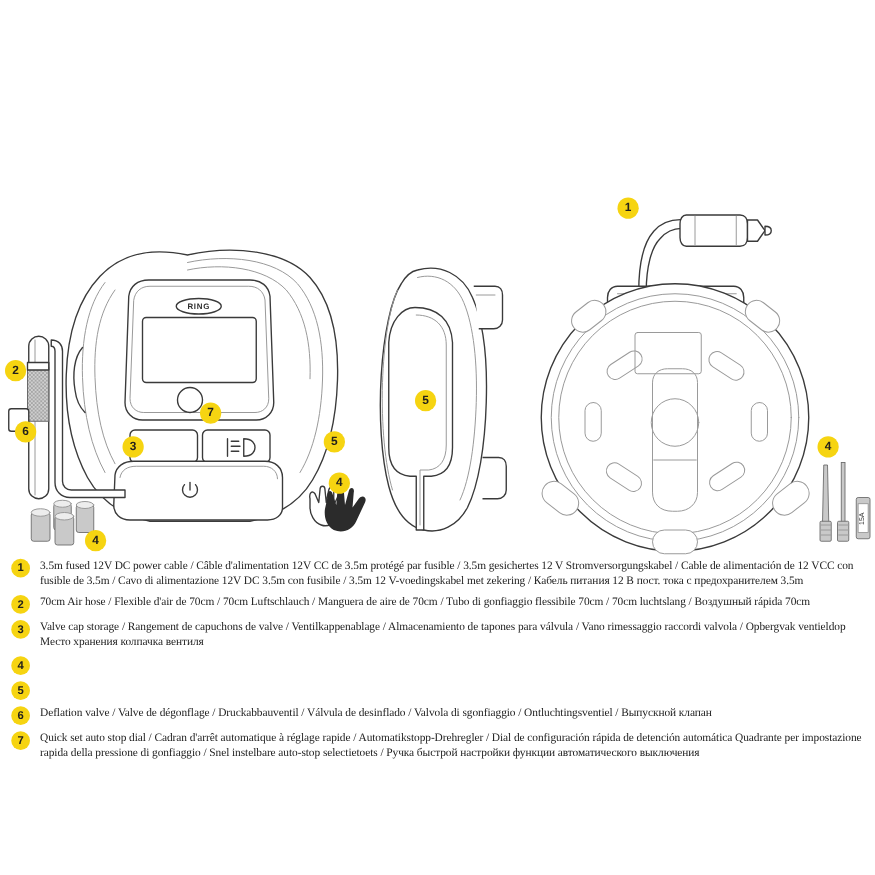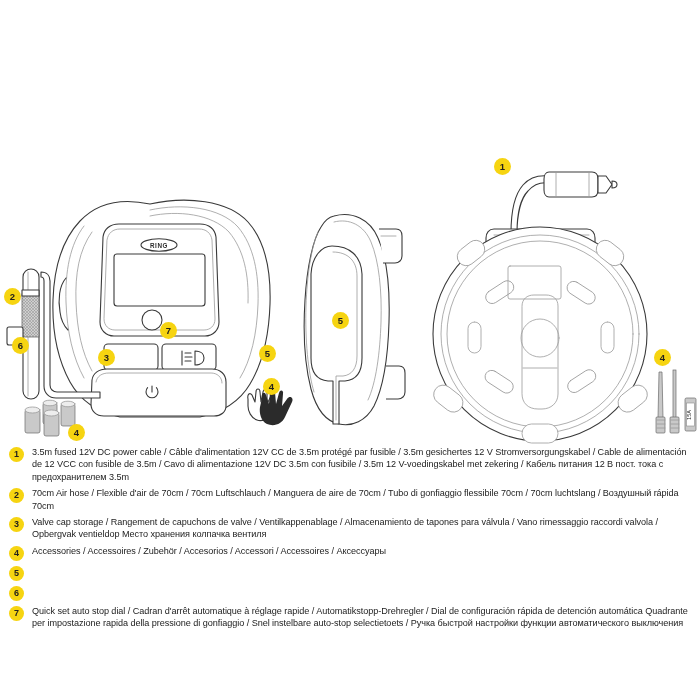--- a/index.html
+++ b/index.html
@@ -59,20 +59,21 @@
     text-align:center;
     margin-top:1px;
   }
   .legend-text{
     margin-left:8px;
     font-size:9.1px;
     line-height:12.4px;
     color:#222222;
     letter-spacing:-0.05px;
     max-width:670px;
+    font-family:Liberation Serif, serif;
   }
 </style>
 </head>
 <body>
 
 <div id="sheet">
 
   <div id="stage">
     <svg width="700" height="445" viewBox="0 0 700 445" xmlns="http://www.w3.org/2000/svg">
       <defs>
@@ -279,27 +280,27 @@
       <div class="legend-row">
         <div class="legend-badge">2</div>
         <div class="legend-text">70cm Air hose / Flexible d'air de 70cm / 70cm Luftschlauch / Manguera de aire de 70cm / Tubo di gonfiaggio flessibile 70cm / 70cm luchtslang / Воздушный rápida 70cm</div>
       </div>
       <div class="legend-row">
         <div class="legend-badge">3</div>
         <div class="legend-text">Valve cap storage / Rangement de capuchons de valve / Ventilkappenablage / Almacenamiento de tapones para válvula / Vano rimessaggio raccordi valvola / Opbergvak ventieldop Место хранения колпачка вентиля</div>
       </div>
       <div class="legend-row">
         <div class="legend-badge">4</div>
-        <div class="legend-text">Accessories / Accessoires / Zubehör / Accesorios / Accessori / Accessoires / Аксессуары</div>
       </div>
       <div class="legend-row">
         <div class="legend-badge">5</div>
       </div>
       <div class="legend-row">
         <div class="legend-badge">6</div>
+        <div class="legend-text">Deflation valve / Valve de dégonflage / Druckabbauventil / Válvula de desinflado / Valvola di sgonfiaggio / Ontluchtingsventiel / Выпускной клапан</div>
       </div>
       <div class="legend-row">
         <div class="legend-badge">7</div>
         <div class="legend-text">Quick set auto stop dial / Cadran d'arrêt automatique à réglage rapide / Automatikstopp-Drehregler / Dial de configuración rápida de detención automática Quadrante per impostazione rapida della pressione di gonfiaggio / Snel instelbare auto-stop selectietoets / Ручка быстрой настройки функции автоматического выключения</div>
       </div>
     </div>
 
 </div>
 
 </body></html>

